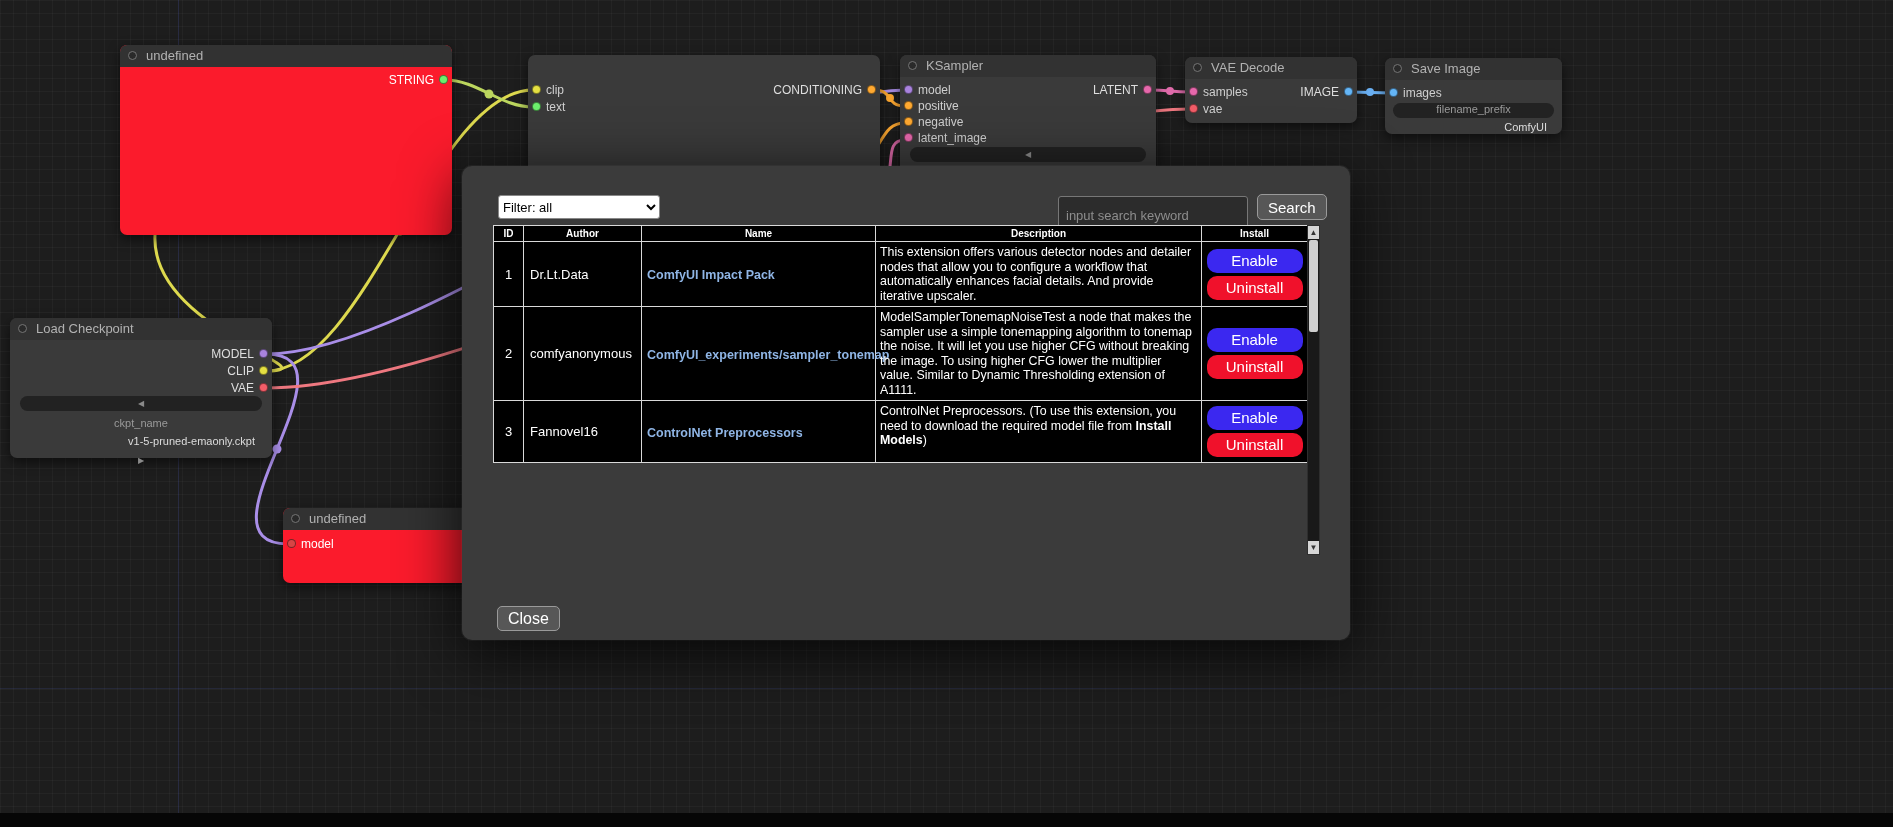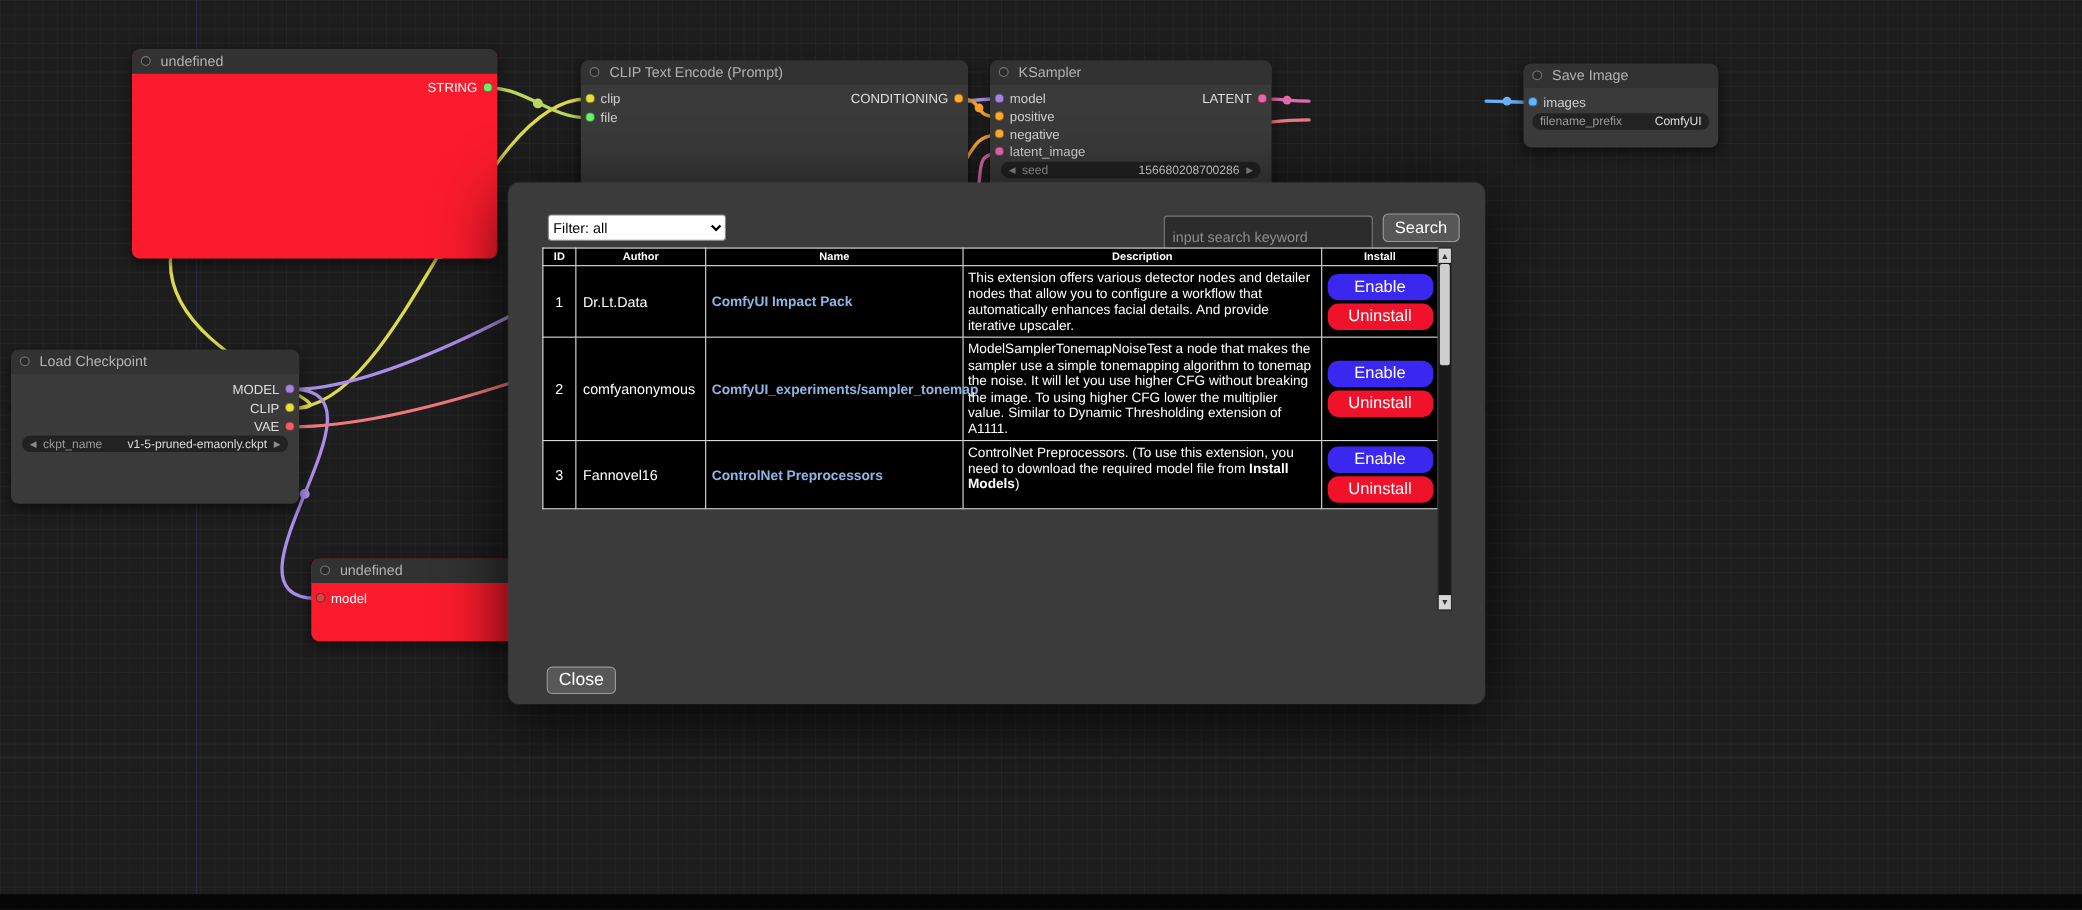--- a/index.html
+++ b/index.html
@@ -39,21 +39,21 @@
   .slot { position:absolute; left:0; right:0; height:16px; line-height:16px; }
   .slot .dot { position:absolute; width:9px; height:9px; border-radius:50%; top:3px; border:1px solid rgba(0,0,0,0.45); }
   .slot.in .dot { left:4px; }
   .slot.out .dot { right:4px; }
   .slot.in .slot-label { margin-left:18px; color:#cfcfcf; }
   .slot.out { text-align:right; }
   .slot.out .slot-label { margin-right:18px; color:#dedede; }
   .node.error .slot-label, .on-red .slot-label { color:#fff; }
   .widget {
     position:absolute; height:15px; background:#222; border-radius:8px;
-    display:flex; align-items:center; padding:0 7px; gap:6px; font-size:11px; color:#bbb;
+    display:flex; align-items:center; padding:0 7px; gap:6px; font-size:11px; color:#bbb;flex-direction:column;
   }
   .w-arrow { color:#8a8a8a; font-size:8px; line-height:15px; }
   .w-name { color:#9a9a9a; white-space:nowrap; }
   .w-value { margin-left:auto; color:#ddd; white-space:nowrap; }
 
   
   .dialog {
     position:absolute; left:462px; top:166px; width:888px; height:474px;
     background:#3b3b3b; border-radius:10px; z-index:5;
     box-shadow:0 12px 60px rgba(0,0,0,0.8), 0 0 0 1px rgba(255,255,255,0.06);
@@ -140,31 +140,27 @@
       <span class="collapse-dot"></span>
       <span class="node-title">undefined</span>
     </div>
     <div class="slot out on-red" style="top:27px;">
       <span class="slot-label">STRING</span>
       <span class="dot" style="background:#6dee6d;"></span>
     </div>
   </div>
 
   <div class="node" style="left:528px; top:55px; width:352px; height:240px;">
-    <div class="node-header">
-      <span class="collapse-dot"></span>
-      <span class="node-title">CLIP Text Encode (Prompt)</span>
-    </div>
     <div class="slot in" style="top:27px;">
       <span class="dot" style="background:#e5e042;"></span>
       <span class="slot-label">clip</span>
     </div>
     <div class="slot in" style="top:44px;">
       <span class="dot" style="background:#6dee6d;"></span>
-      <span class="slot-label">file</span>
+      <span class="slot-label">text</span>
     </div>
     <div class="slot out" style="top:27px;">
       <span class="slot-label">CONDITIONING</span>
       <span class="dot" style="background:#ffa931;"></span>
     </div>
   </div>
 
   <div class="node" style="left:900px; top:55px; width:256px; height:118px;">
     <div class="node-header">
       <span class="collapse-dot"></span>
@@ -191,20 +187,38 @@
       <span class="dot" style="background:#e668ab;"></span>
     </div>
     <div class="widget" style="top:92px; left:10px; right:10px;">
       <span class="w-arrow">◀</span>
       <span class="w-name">seed</span>
       <span class="w-value">156680208700286</span>
       <span class="w-arrow">▶</span>
     </div>
   </div>
 
+  <div class="node" style="left:1185px; top:57px; width:172px; height:66px;">
+    <div class="node-header">
+      <span class="collapse-dot"></span>
+      <span class="node-title">VAE Decode</span>
+    </div>
+    <div class="slot in" style="top:27px;">
+      <span class="dot" style="background:#e668ab;"></span>
+      <span class="slot-label">samples</span>
+    </div>
+    <div class="slot in" style="top:44px;">
+      <span class="dot" style="background:#f25d68;"></span>
+      <span class="slot-label">vae</span>
+    </div>
+    <div class="slot out" style="top:27px;">
+      <span class="slot-label">IMAGE</span>
+      <span class="dot" style="background:#64b5f6;"></span>
+    </div>
+  </div>
 
   <div class="node" style="left:1385px; top:58px; width:177px; height:76px;">
     <div class="node-header">
       <span class="collapse-dot"></span>
       <span class="node-title">Save Image</span>
     </div>
     <div class="slot in" style="top:27px;">
       <span class="dot" style="background:#64b5f6;"></span>
       <span class="slot-label">images</span>
     </div>

